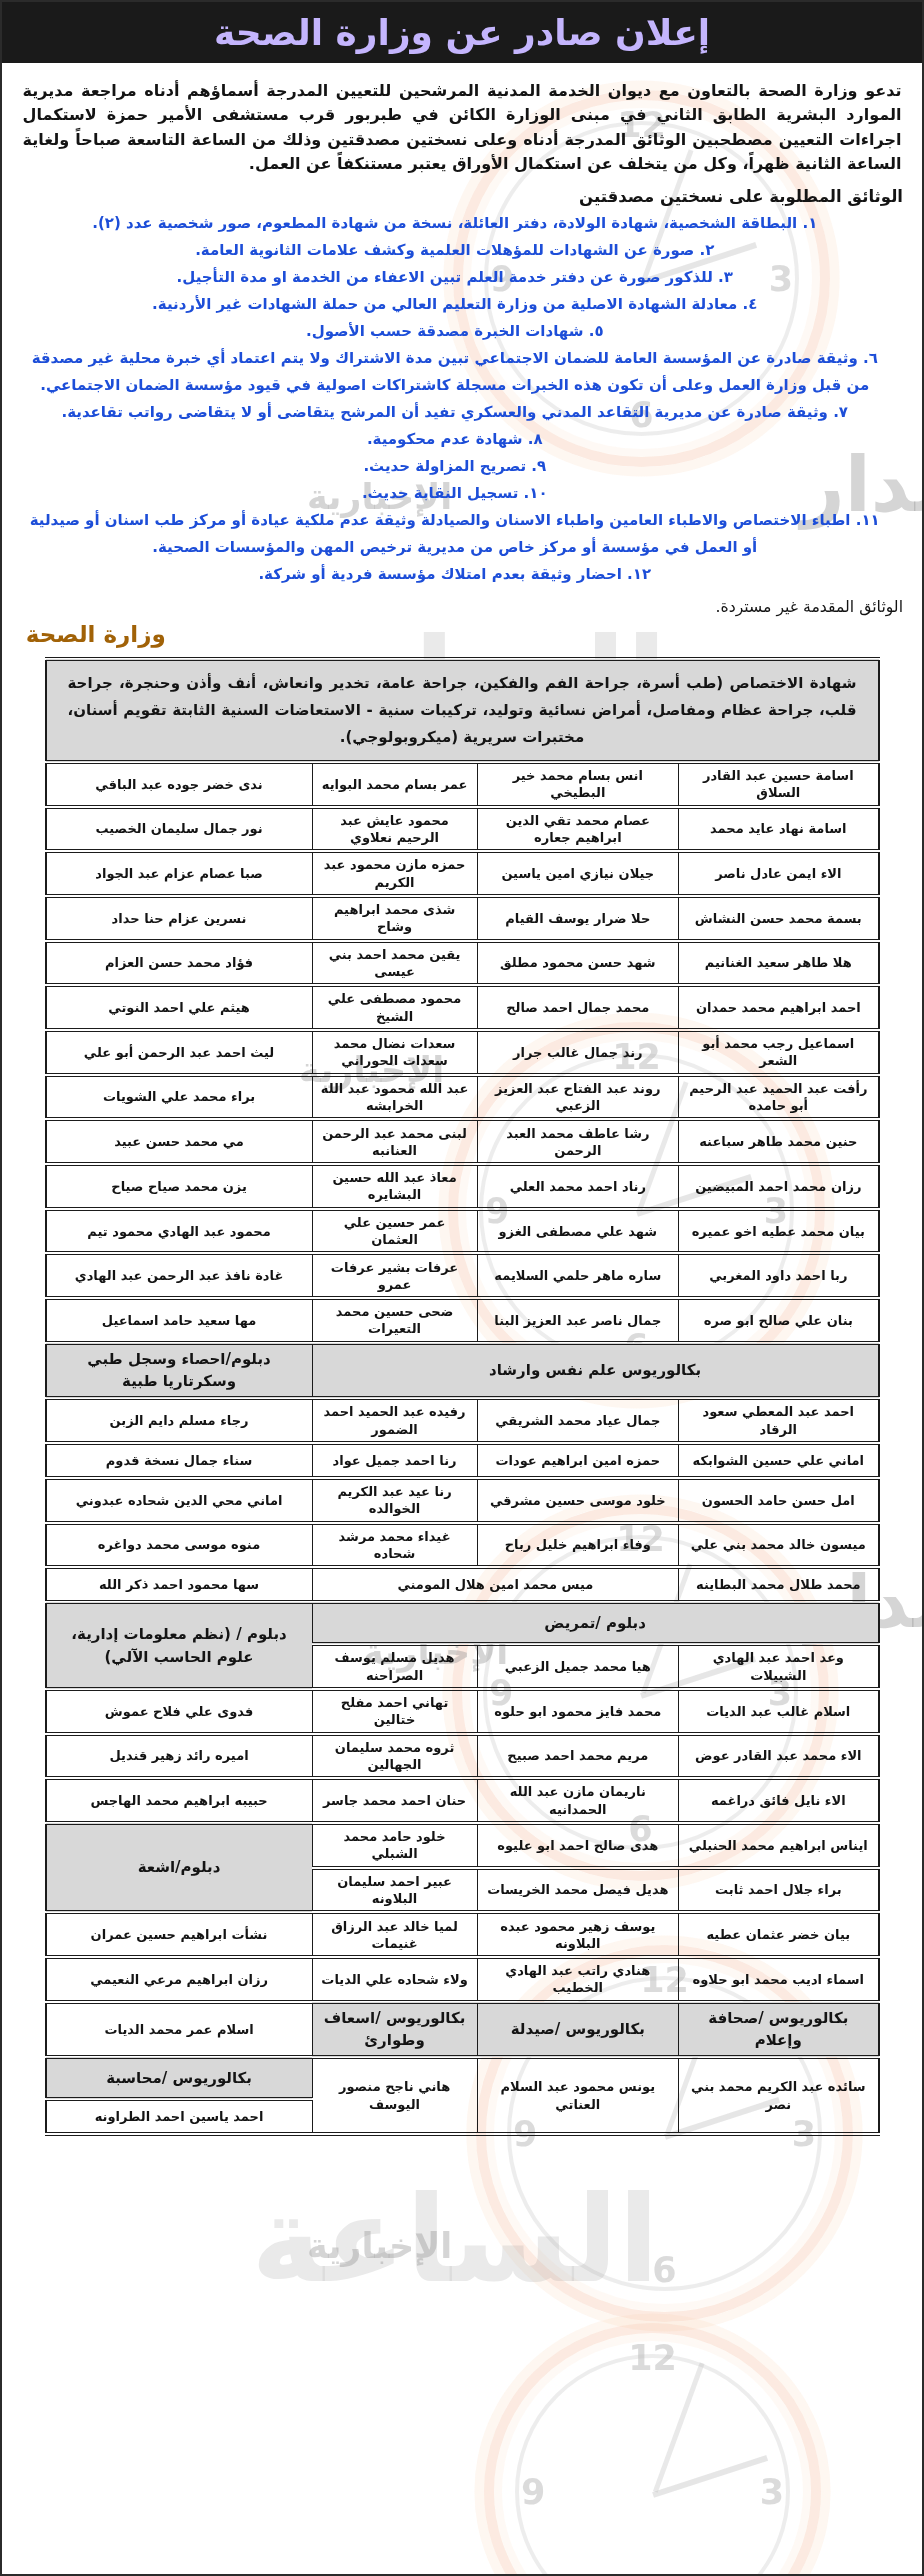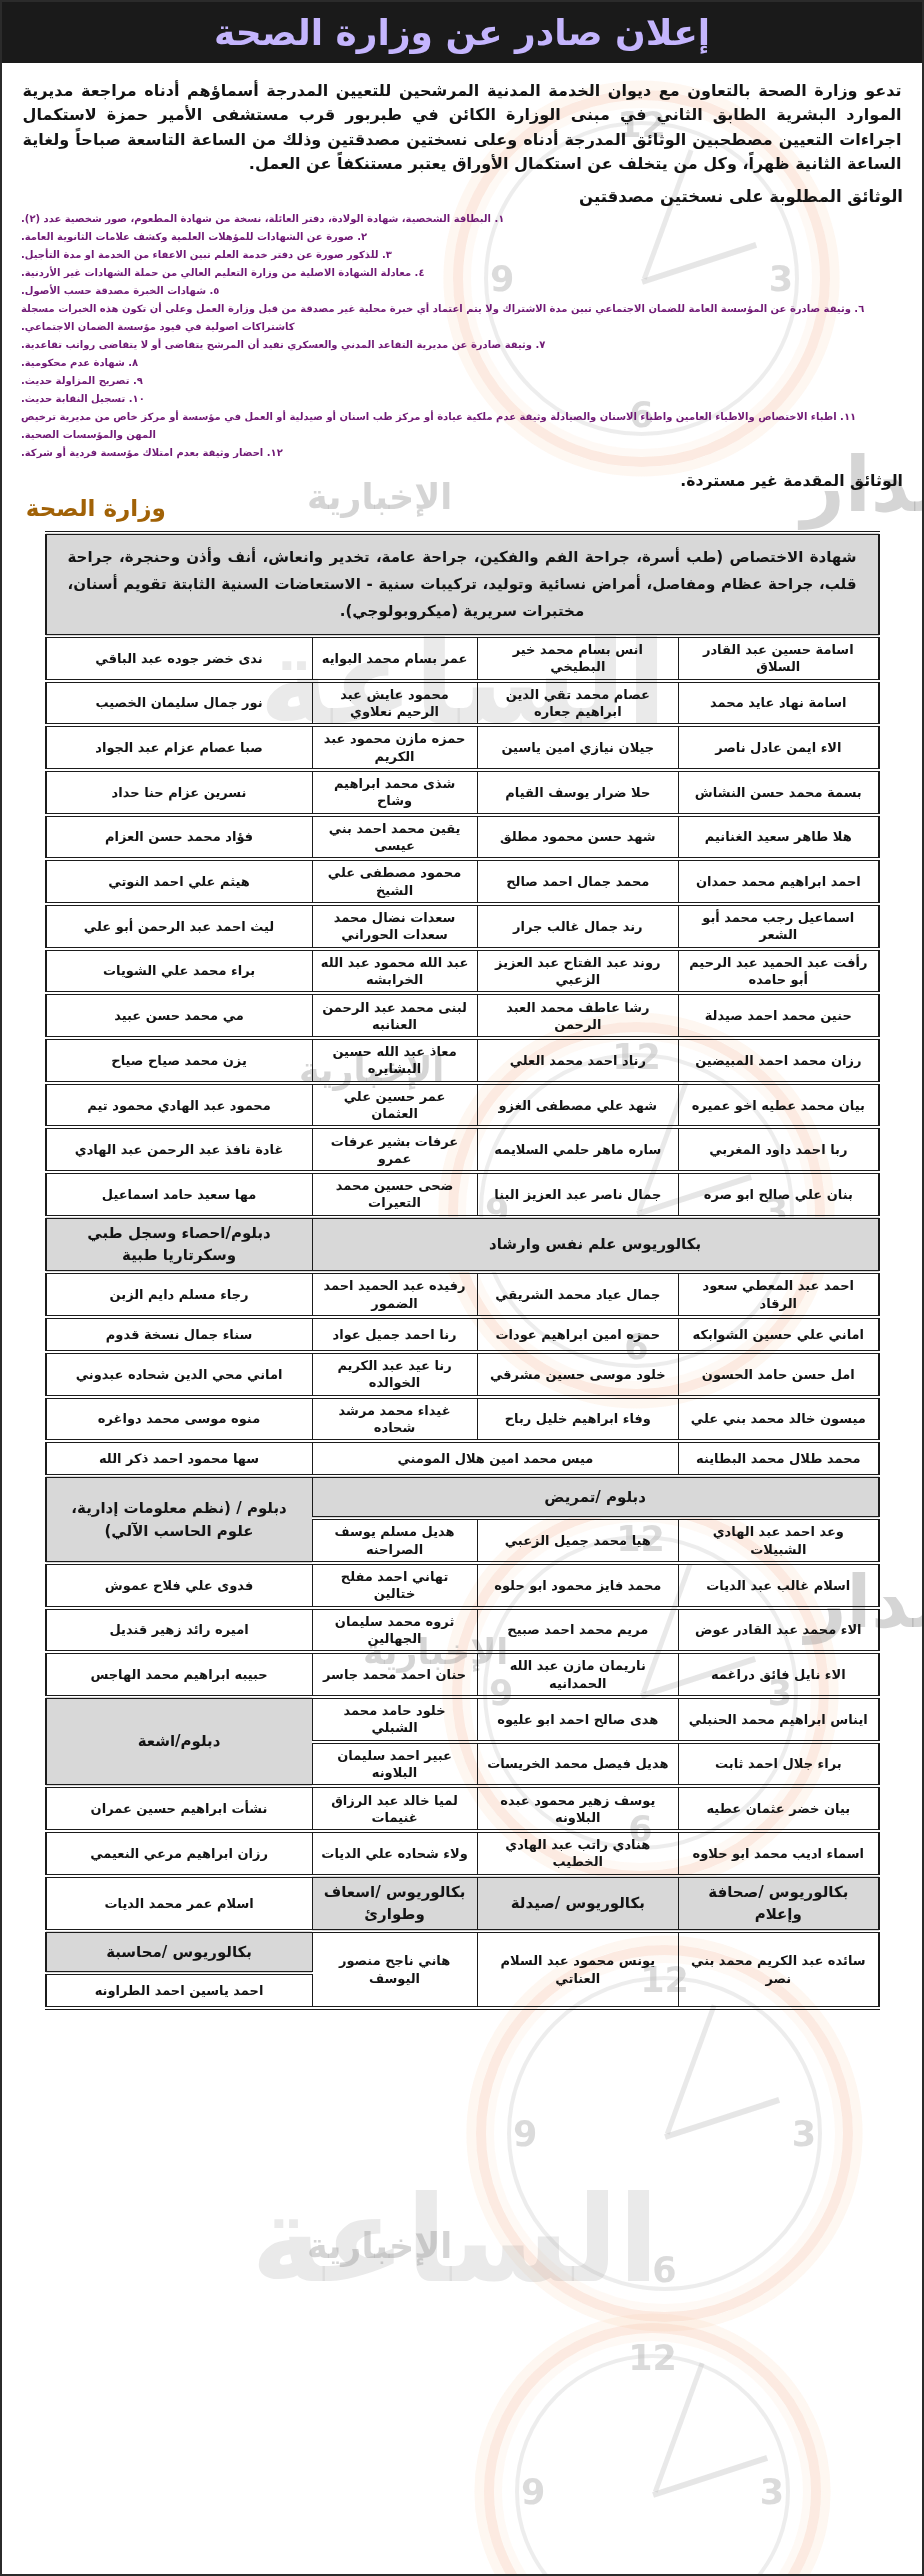--- a/index.html
+++ b/index.html
@@ -19,23 +19,23 @@
 
   
   .content { position:relative; z-index:2; padding:0 19px; }
   .intro {
     margin:13px 1.6px 0; font-size:16px; font-weight:bold; color:#141414;
     line-height:1.52; text-align:justify;
   }
   .doc-heading { margin:11.2px 0 3.2px; font-size:16.5px; font-weight:bold; color:#141414; }
   .doc-list { margin:1.6px 0 0; padding:0 14.5px 0 0; }
   .doc-list div {
-    font-size:10px; font-weight:bold; color:#701a75; line-height:1.8; text-align:left;
-  }
-  .non-returnable { margin:9.6px 0 0; font-size:15.7px; font-weight:bold; color:#141414; }
+    font-size:15px; font-weight:bold; color:#1d4ed8; line-height:1.8; text-align:center;
+  }
+  .non-returnable { margin:9.6px 0 0; font-size:15.7px; font-weight:normal; color:#141414; }
   .ministry { margin:4.8px 4.8px 9.6px; font-size:23px; font-weight:bold; color:#a16207; text-align:left; }
 
   
   table.names {
     width:835px; margin:3.2px auto 0; border-collapse:collapse;
     border:2.4px solid #1b1b1b; position:relative; z-index:2;
   }
   table.names td {
     border-left:1.6px solid #1b1b1b; border-right:1.6px solid #1b1b1b;
     border-top:4px double #1b1b1b; border-bottom:4px double #1b1b1b;
@@ -208,21 +208,21 @@
             <td>سعدات نضال محمد سعدات الحوراني</td>
             <td>ليث احمد عبد الرحمن أبو علي</td>
           </tr>
           <tr>
             <td>رأفت عبد الحميد عبد الرحيم أبو حامده</td>
             <td>روند عبد الفتاح عبد العزيز الزعبي</td>
             <td>عبد الله محمود عبد الله الخرابشه</td>
             <td>براء محمد علي الشويات</td>
           </tr>
           <tr>
-            <td>حنين محمد احمد صيدلة</td>
+            <td>حنين محمد طاهر سباعنه</td>
             <td>رشا عاطف محمد العبد الرحمن</td>
             <td>لبنى محمد عبد الرحمن العنانبه</td>
             <td>مي محمد حسن عبيد</td>
           </tr>
           <tr>
             <td>رزان محمد احمد المبيضين</td>
             <td>رناد احمد محمد العلي</td>
             <td>معاذ عبد الله حسين البشايره</td>
             <td>يزن محمد صياح صياح</td>
           </tr>

